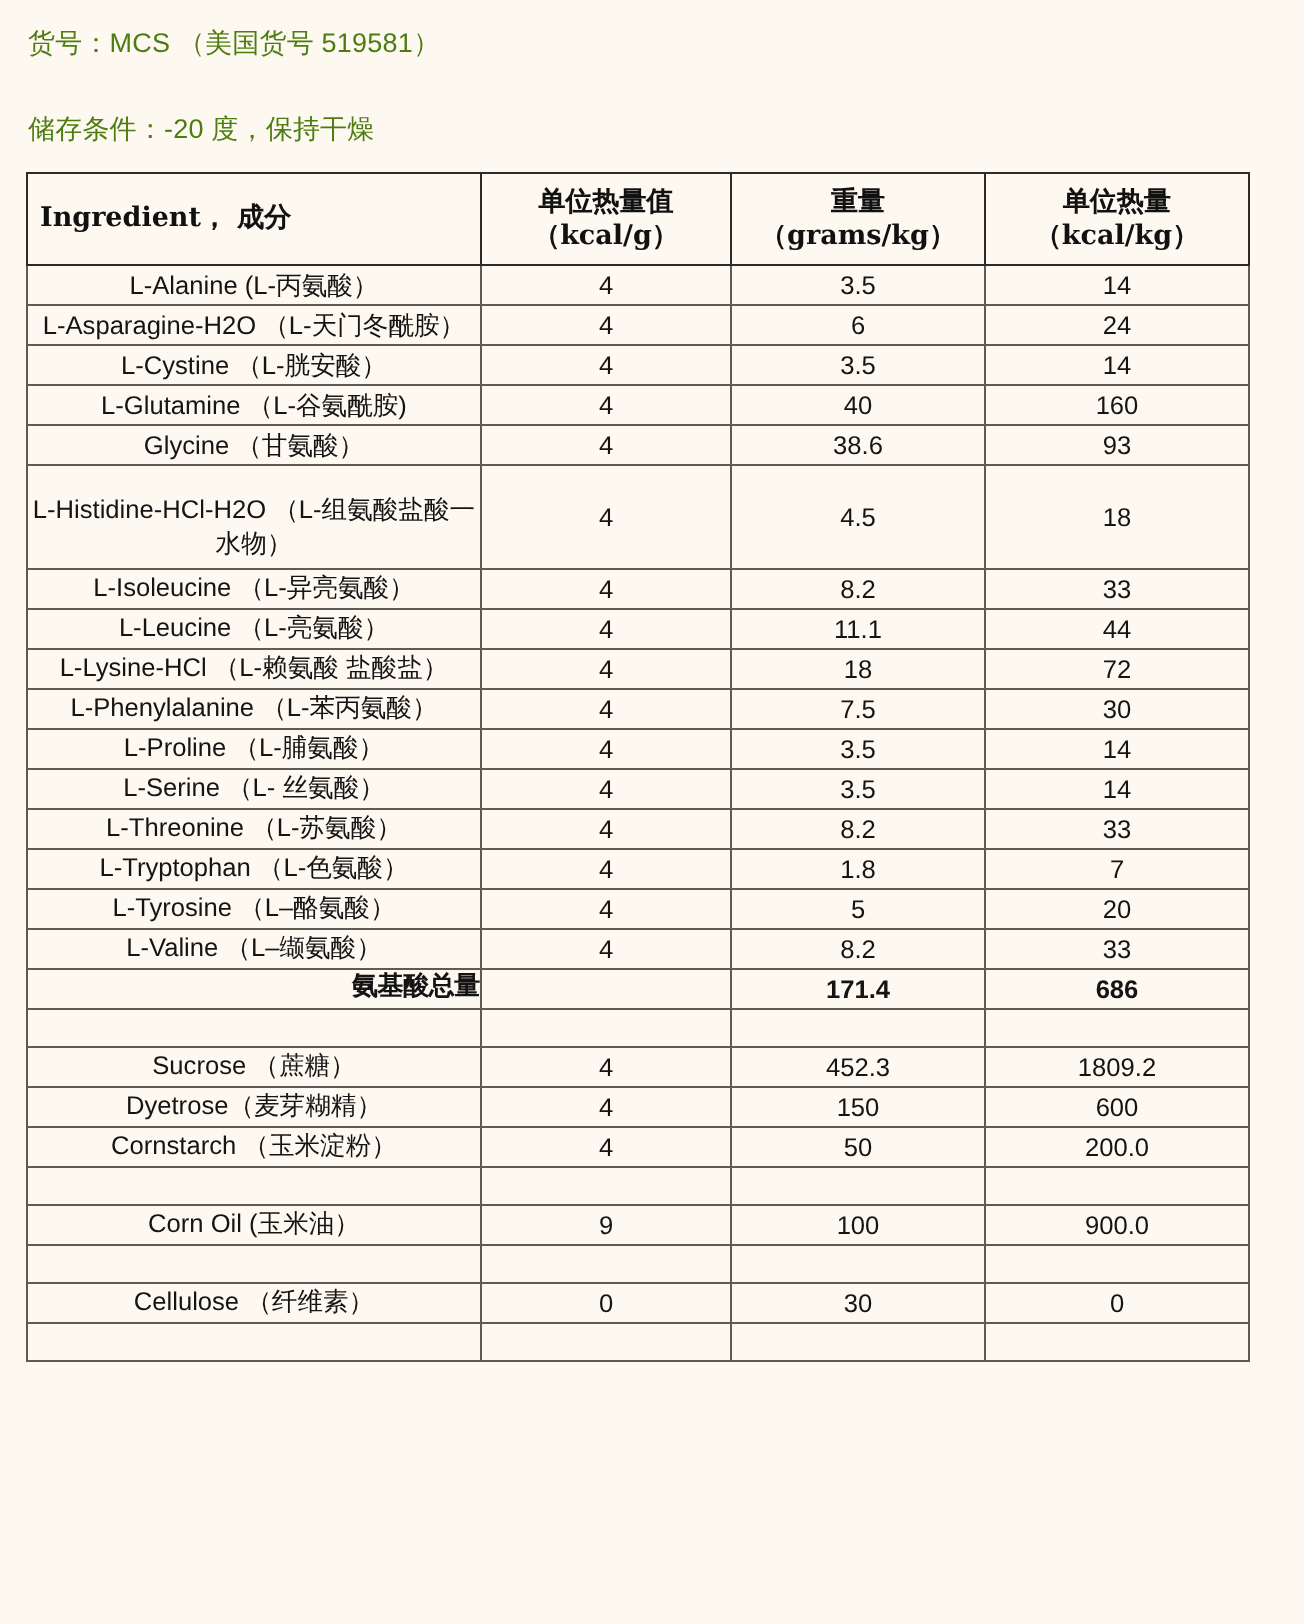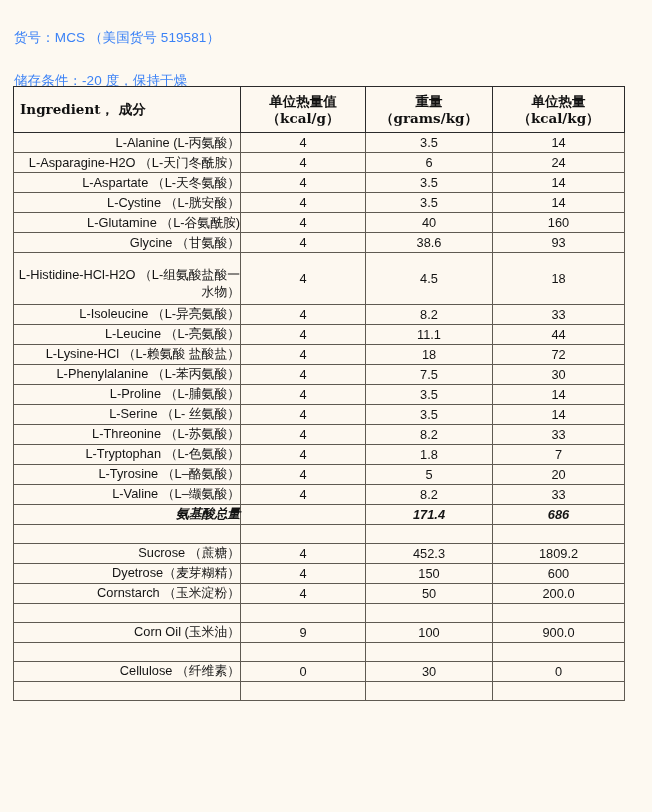--- a/index.html
+++ b/index.html
@@ -17,24 +17,23 @@
   .page {
     position: relative;
     width: 652px;
     height: 812px;
     background: #fdf9f1;
     box-sizing: border-box;
   }
   .meta-line {
     font-size: 13.5px;
     line-height: 1.2;
-    color: #3b82f6;
+    color: #4d7c0f;
     white-space: nowrap;
     letter-spacing: 0.1px;
-    margin-top: 16px;
   }
   .meta-line.first {
     position: absolute;
     left: 14px;
     top: 14px;
   }
   .meta-line.second {
     position: absolute;
     left: 14px;
     top: 57px;
@@ -72,36 +71,35 @@
   th.h-ingredient {
     text-align: left;
     padding-left: 7px;
   }
   th.h-center {
     text-align: center;
   }
   .hdr-2line { display: block; }
 
   td.name {
-    text-align: right;
+    text-align: center;
     font-size: 12.8px;
     padding: 3px 4px 3px 7px;
     line-height: 1.35;
     height: 19px;
     color: #141414;
   }
   td.num {
     text-align: center;
     font-size: 12.8px;
     padding: 3px 4px;
     color: #141414;
   }
   tr.total td {
     font-weight: bold;
-    font-style: italic;
   }
   td.total-label {
     text-align: right;
     padding-right: 8px;
     font-family: "DejaVu Serif", "Liberation Serif", serif;
     font-size: 13px;
     letter-spacing: -0.2px;
   }
   tr.spacer td {
     height: 18px;
@@ -152,26 +150,20 @@
           <td class="num">3.5</td>
           <td class="num">14</td>
         </tr>
         <tr>
           <td class="name">L-Asparagine-H2O  （L-天门冬酰胺）</td>
           <td class="num">4</td>
           <td class="num">6</td>
           <td class="num">24</td>
         </tr>
         <tr>
-          <td class="name">L-Aspartate  （L-天冬氨酸）</td>
-          <td class="num">4</td>
-          <td class="num">3.5</td>
-          <td class="num">14</td>
-        </tr>
-        <tr>
           <td class="name">L-Cystine  （L-胱安酸）</td>
           <td class="num">4</td>
           <td class="num">3.5</td>
           <td class="num">14</td>
         </tr>
         <tr>
           <td class="name">L-Glutamine  （L-谷氨酰胺)</td>
           <td class="num">4</td>
           <td class="num">40</td>
           <td class="num">160</td>

